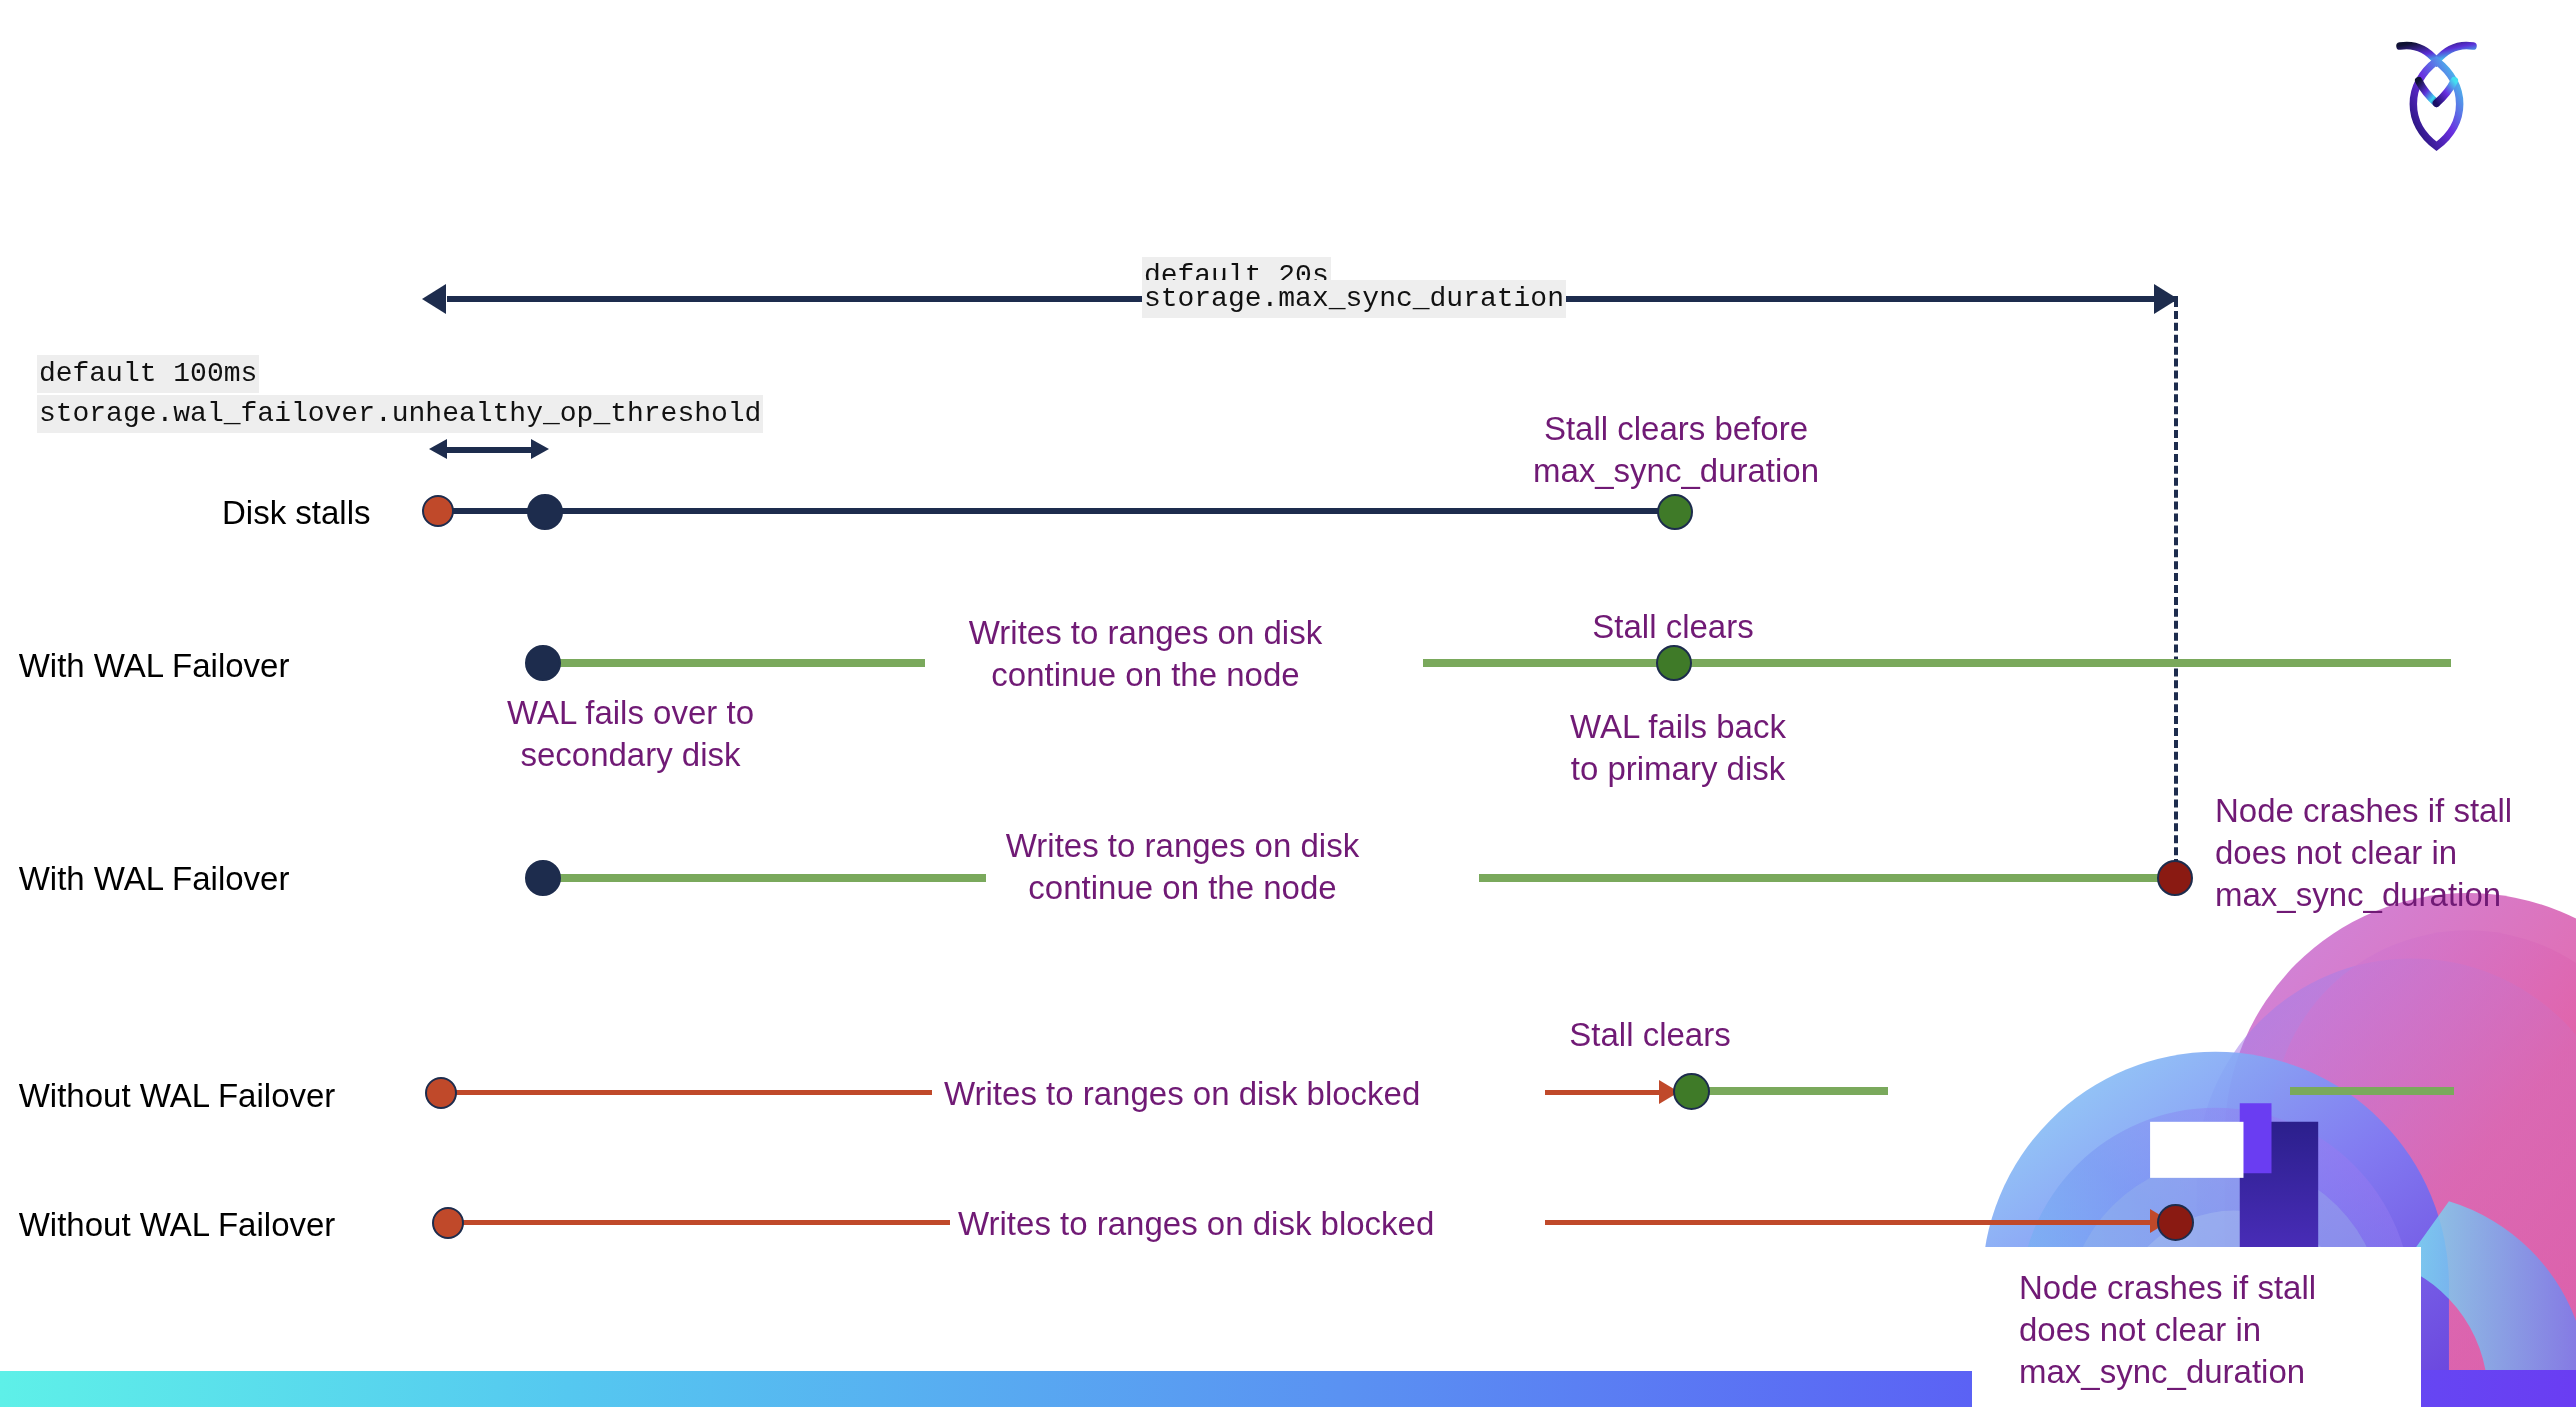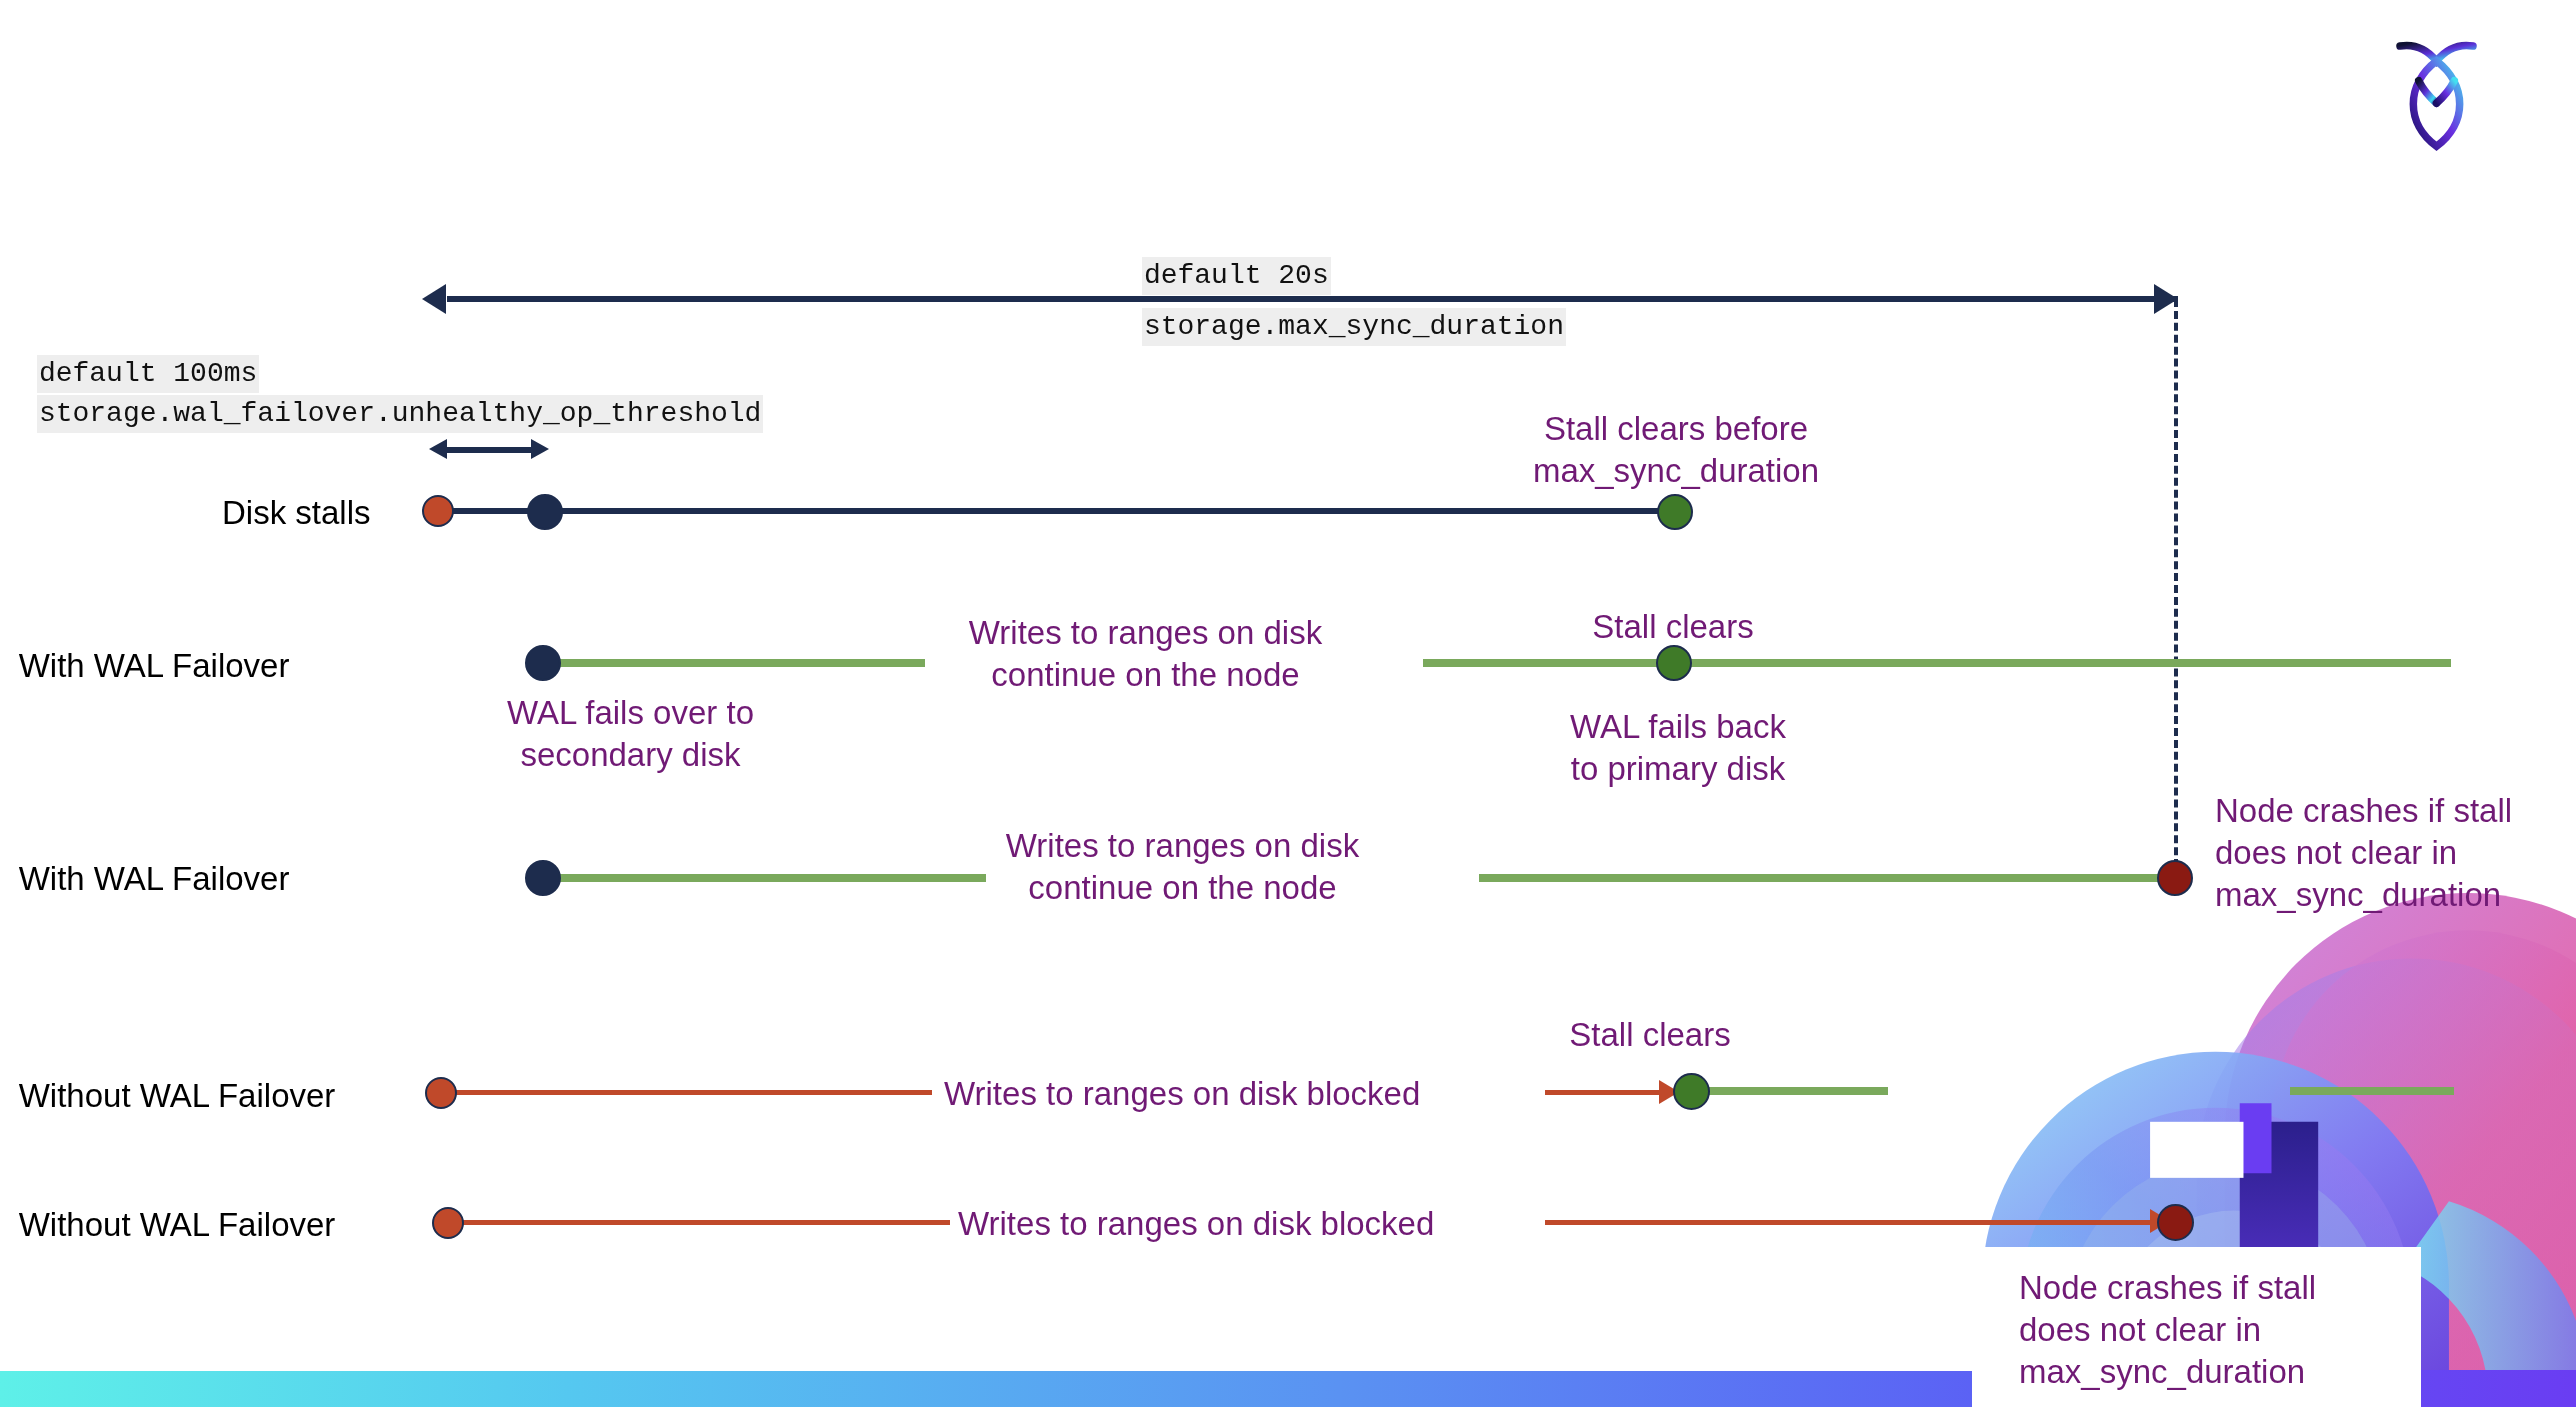--- a/index.html
+++ b/index.html
@@ -167,21 +167,21 @@
       <path d="M55 78 C46 70 40 62 36 54" stroke="url(#lg1)" stroke-width="8" fill="none" stroke-linecap="round"></path>
       <path d="M55 78 C64 70 70 62 74 54" stroke="url(#lg2)" stroke-width="8" fill="none" stroke-linecap="round"></path>
     </svg>
   </div>
 
   <div class="hline navy-line" style="left:447px;top:296px;width:1731px;height:5.6px;"></div>
   <div class="arrowL" style="left:422px;top:284px;"></div>
   <div class="arrowR" style="left:2154px;top:284px;"></div>
 
   <div class="code" style="left:1142px;top:257px;">default 20s</div>
-  <div class="code" style="left:1142px;top:308px;">storage.max_sync_duration</div>
+  <div class="code" style="left:1142px;top:280px;">storage.max_sync_duration</div>
 
   <div class="vdash" style="left:2174px;top:299px;height:580px;"></div>
 
   <div class="code" style="left:37px;top:355px;">default 100ms</div>
   <div class="code" style="left:37px;top:395px;">storage.wal_failover.unhealthy_op_threshold</div>
 
   <div class="hline navy-line" style="left:447px;top:447px;width:84px;height:5.6px;"></div>
   <div class="arrowL-sm" style="left:429px;top:439px;"></div>
   <div class="arrowR-sm" style="left:531px;top:439px;"></div>
 

